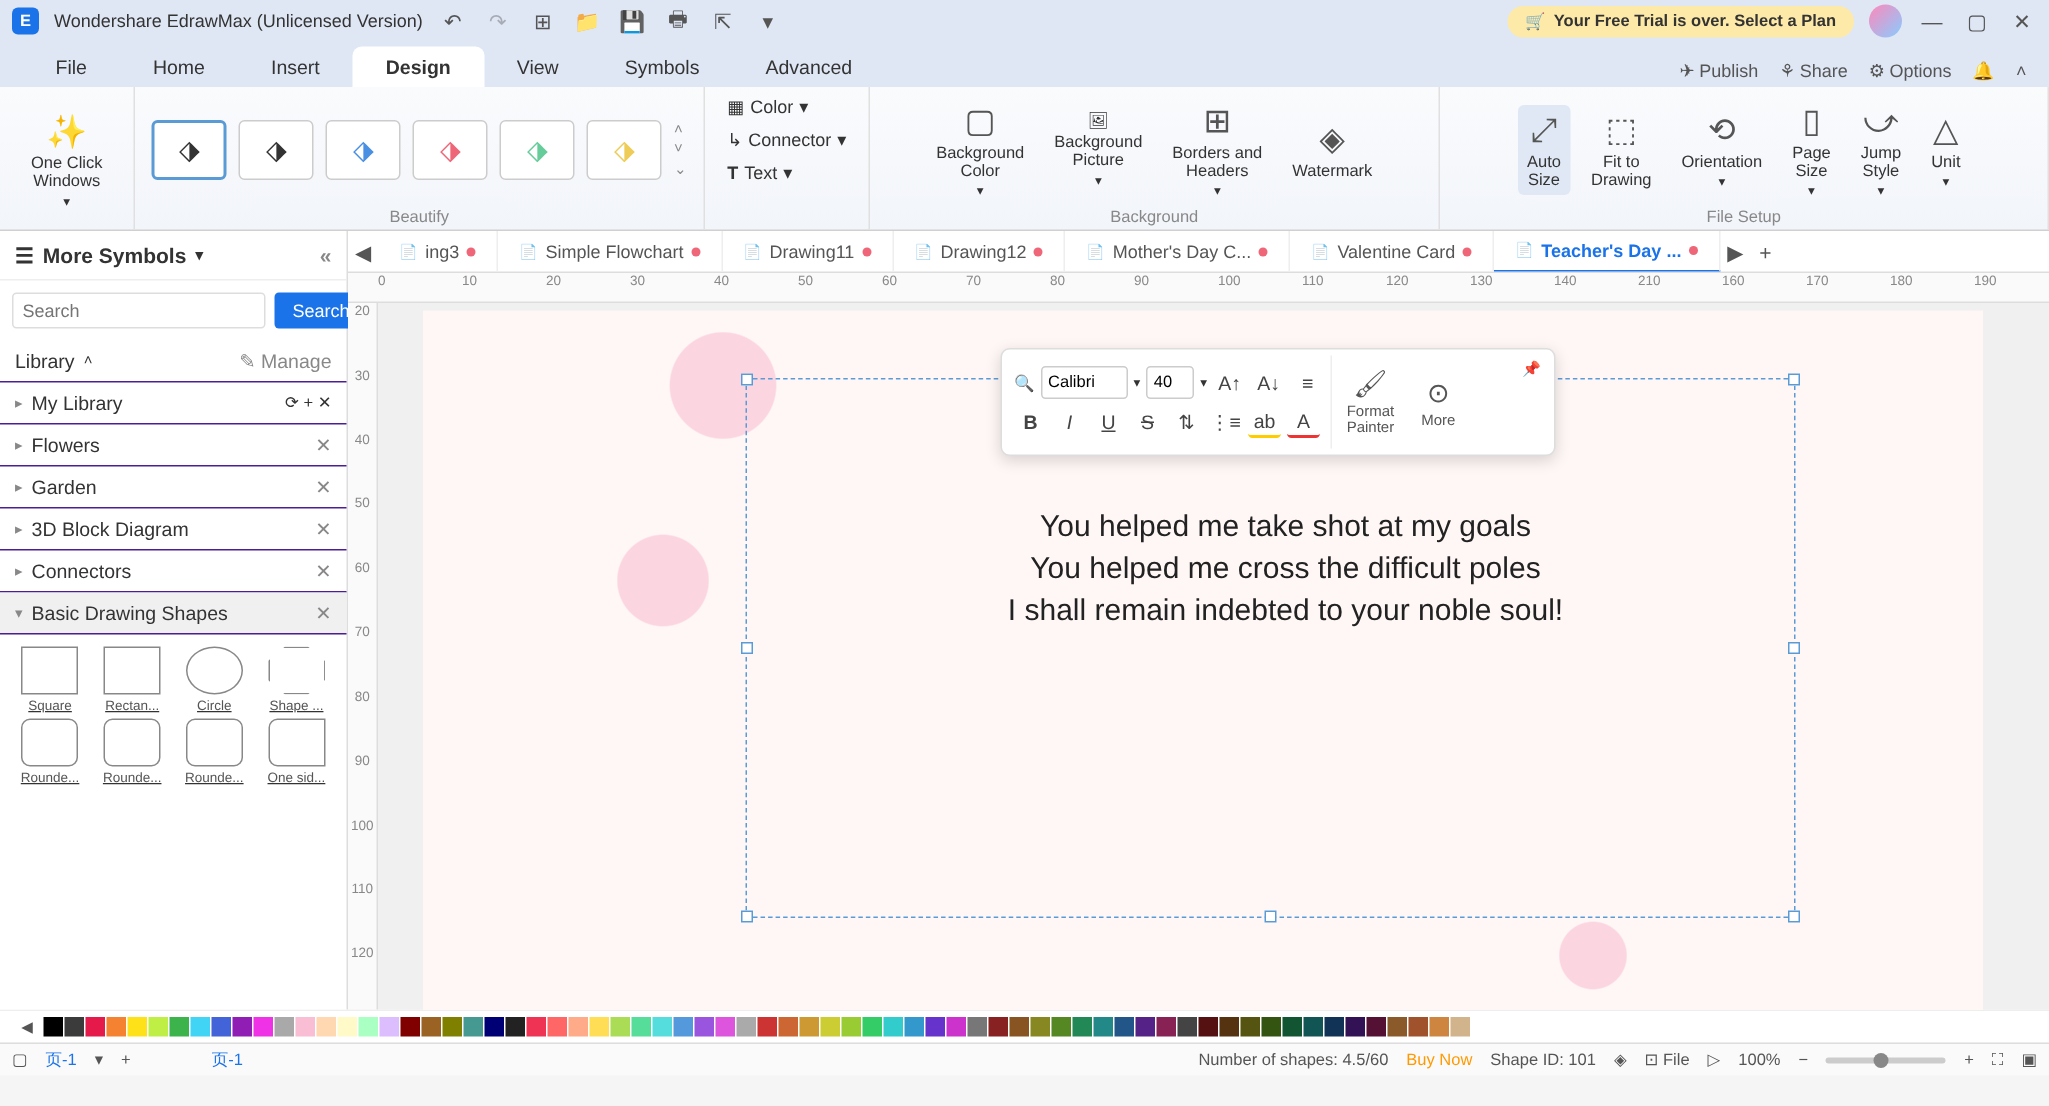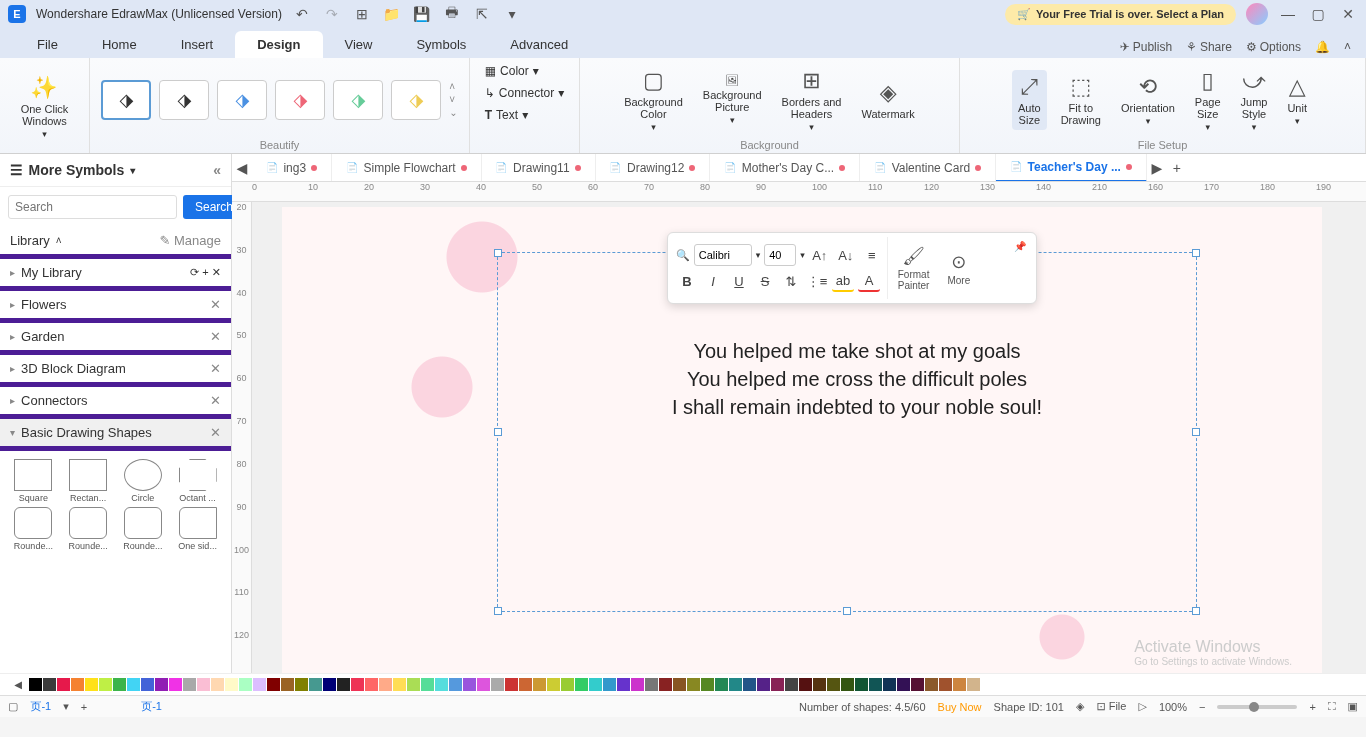--- a/index.html
+++ b/index.html
@@ -26,26 +26,26 @@
 .thumb { width:50px; height:40px; border:1px solid #ccc; border-radius:4px; background:#fff; display:flex; align-items:center; justify-content:center; font-size:18px; cursor:pointer; }
 .thumb.sel { border:2px solid #5b9bd5; }
 .rsmall { display:flex; align-items:center; gap:4px; font-size:12px; color:#333; cursor:pointer; padding:2px 4px; }
 .main { display:flex; height:calc(737px - 28px - 30px - 96px - 42px - 22px); }
 .sidebar { width:232px; background:#fff; border-right:1px solid #ddd; display:flex; flex-direction:column; }
 .side-hdr { padding:8px 10px; display:flex; align-items:center; gap:6px; font-weight:bold; font-size:14px; border-bottom:1px solid #eee; }
 .side-collapse { margin-left:auto; color:#888; cursor:pointer; }
 .side-search { padding:8px; display:flex; gap:6px; }
 .side-search input { flex:1; border:1px solid #ddd; border-radius:3px; padding:4px 6px; font-size:12px; }
 .side-search button { background:#1a73e8; color:#fff; border:none; border-radius:3px; padding:4px 12px; font-size:12px; cursor:pointer; }
-.side-row { padding:6px 10px; display:flex; align-items:center; gap:6px; font-size:13px; color:#333; border-bottom:5px solid #4c1d95; cursor:pointer; }
+.side-row { padding:6px 10px; display:flex; align-items:center; gap:6px; font-size:13px; color:#333; border-bottom:1px solid #4c1d95; cursor:pointer; }
 .side-row .caret { color:#888; font-size:10px; }
 .side-row .x { margin-left:auto; color:#888; }
 .side-row.active { background:#f0f0f0; }
 .shapes-grid { display:grid; grid-template-columns:repeat(4,1fr); gap:4px; padding:8px; overflow:auto; }
-.shape-cell { display:flex; flex-direction:column; align-items:center; gap:2px; cursor:pointer; }
+.shape-cell { display:flex; flex-direction:column; align-items:center; gap:2px; cursor:pointer;text-decoration:underline; }
 .shape-box { width:38px; height:32px; border:1px solid #888; background:#fff; }
 .shape-lbl { font-size:9px; color:#555; text-align:center; white-space:nowrap; overflow:hidden; text-overflow:ellipsis; width:44px; }
 .canvas-area { flex:1; display:flex; flex-direction:column; background:#f0f0f0; position:relative; }
 .doc-tabs { height:28px; background:#fff; border-bottom:1px solid #ddd; display:flex; align-items:center; overflow:hidden; }
 .doc-tab { height:28px; display:flex; align-items:center; gap:5px; padding:0 14px; font-size:12px; color:#555; cursor:pointer; border-right:1px solid #eee; white-space:nowrap; }
 .doc-tab.active { color:#1a73e8; font-weight:bold; border-bottom:2px solid #1a73e8; }
 .dot { width:6px; height:6px; border-radius:50%; background:#e67; }
 .hruler { height:20px; background:#fafafa; border-bottom:1px solid #ddd; display:flex; font-size:9px; color:#888; padding-left:20px; }
 .hruler span { width:56px; }
 .vruler { width:20px; background:#fafafa; border-right:1px solid #ddd; position:absolute; left:0; top:48px; bottom:0; display:flex; flex-direction:column; font-size:9px; color:#888; align-items:center; }
@@ -238,21 +238,21 @@
         <div class="shape-cell">
           <div class="shape-box" style=""></div>
           <div class="shape-lbl">Rectan...</div>
         </div>
         <div class="shape-cell">
           <div class="shape-box" style="border-radius:50%"></div>
           <div class="shape-lbl">Circle</div>
         </div>
         <div class="shape-cell">
           <div class="shape-box" style="clip-path:polygon(30% 0,70% 0,100% 30%,100% 70%,70% 100%,30% 100%,0 70%,0 30%)"></div>
-          <div class="shape-lbl">Octant ...</div>
+          <div class="shape-lbl">Shape ...</div>
         </div>
         <div class="shape-cell">
           <div class="shape-box" style="border-radius:6px"></div>
           <div class="shape-lbl">Rounde...</div>
         </div>
         <div class="shape-cell">
           <div class="shape-box" style="border-radius:6px"></div>
           <div class="shape-lbl">Rounde...</div>
         </div>
         <div class="shape-cell">
@@ -366,24 +366,20 @@
               <div style="white-space:pre-line">Format
 Painter</div>
             </div>
           <div class="ft-big">
               <div style="font-size:18px">⊙</div>
               <div>More</div>
             </div>
           <div class="ft-btn" style="position:absolute;top:2px;right:4px;font-size:10px;color:#aaa">📌</div>
         </div>
 
-        <div class="watermark-win">
-          <div>Activate Windows</div>
-          <small>Go to Settings to activate Windows.</small>
-        </div>
       </div>
     </div>
   </div>
 </div>
 
 <div class="colorbar" id="colorbar">
   <div class="tb-icon" style="font-size:10px">◀</div>
 <div class="swatch" style="background: rgb(0, 0, 0);"></div>
     <div class="swatch" style="background: rgb(59, 59, 59);"></div>
     <div class="swatch" style="background: rgb(230, 25, 75);"></div>

